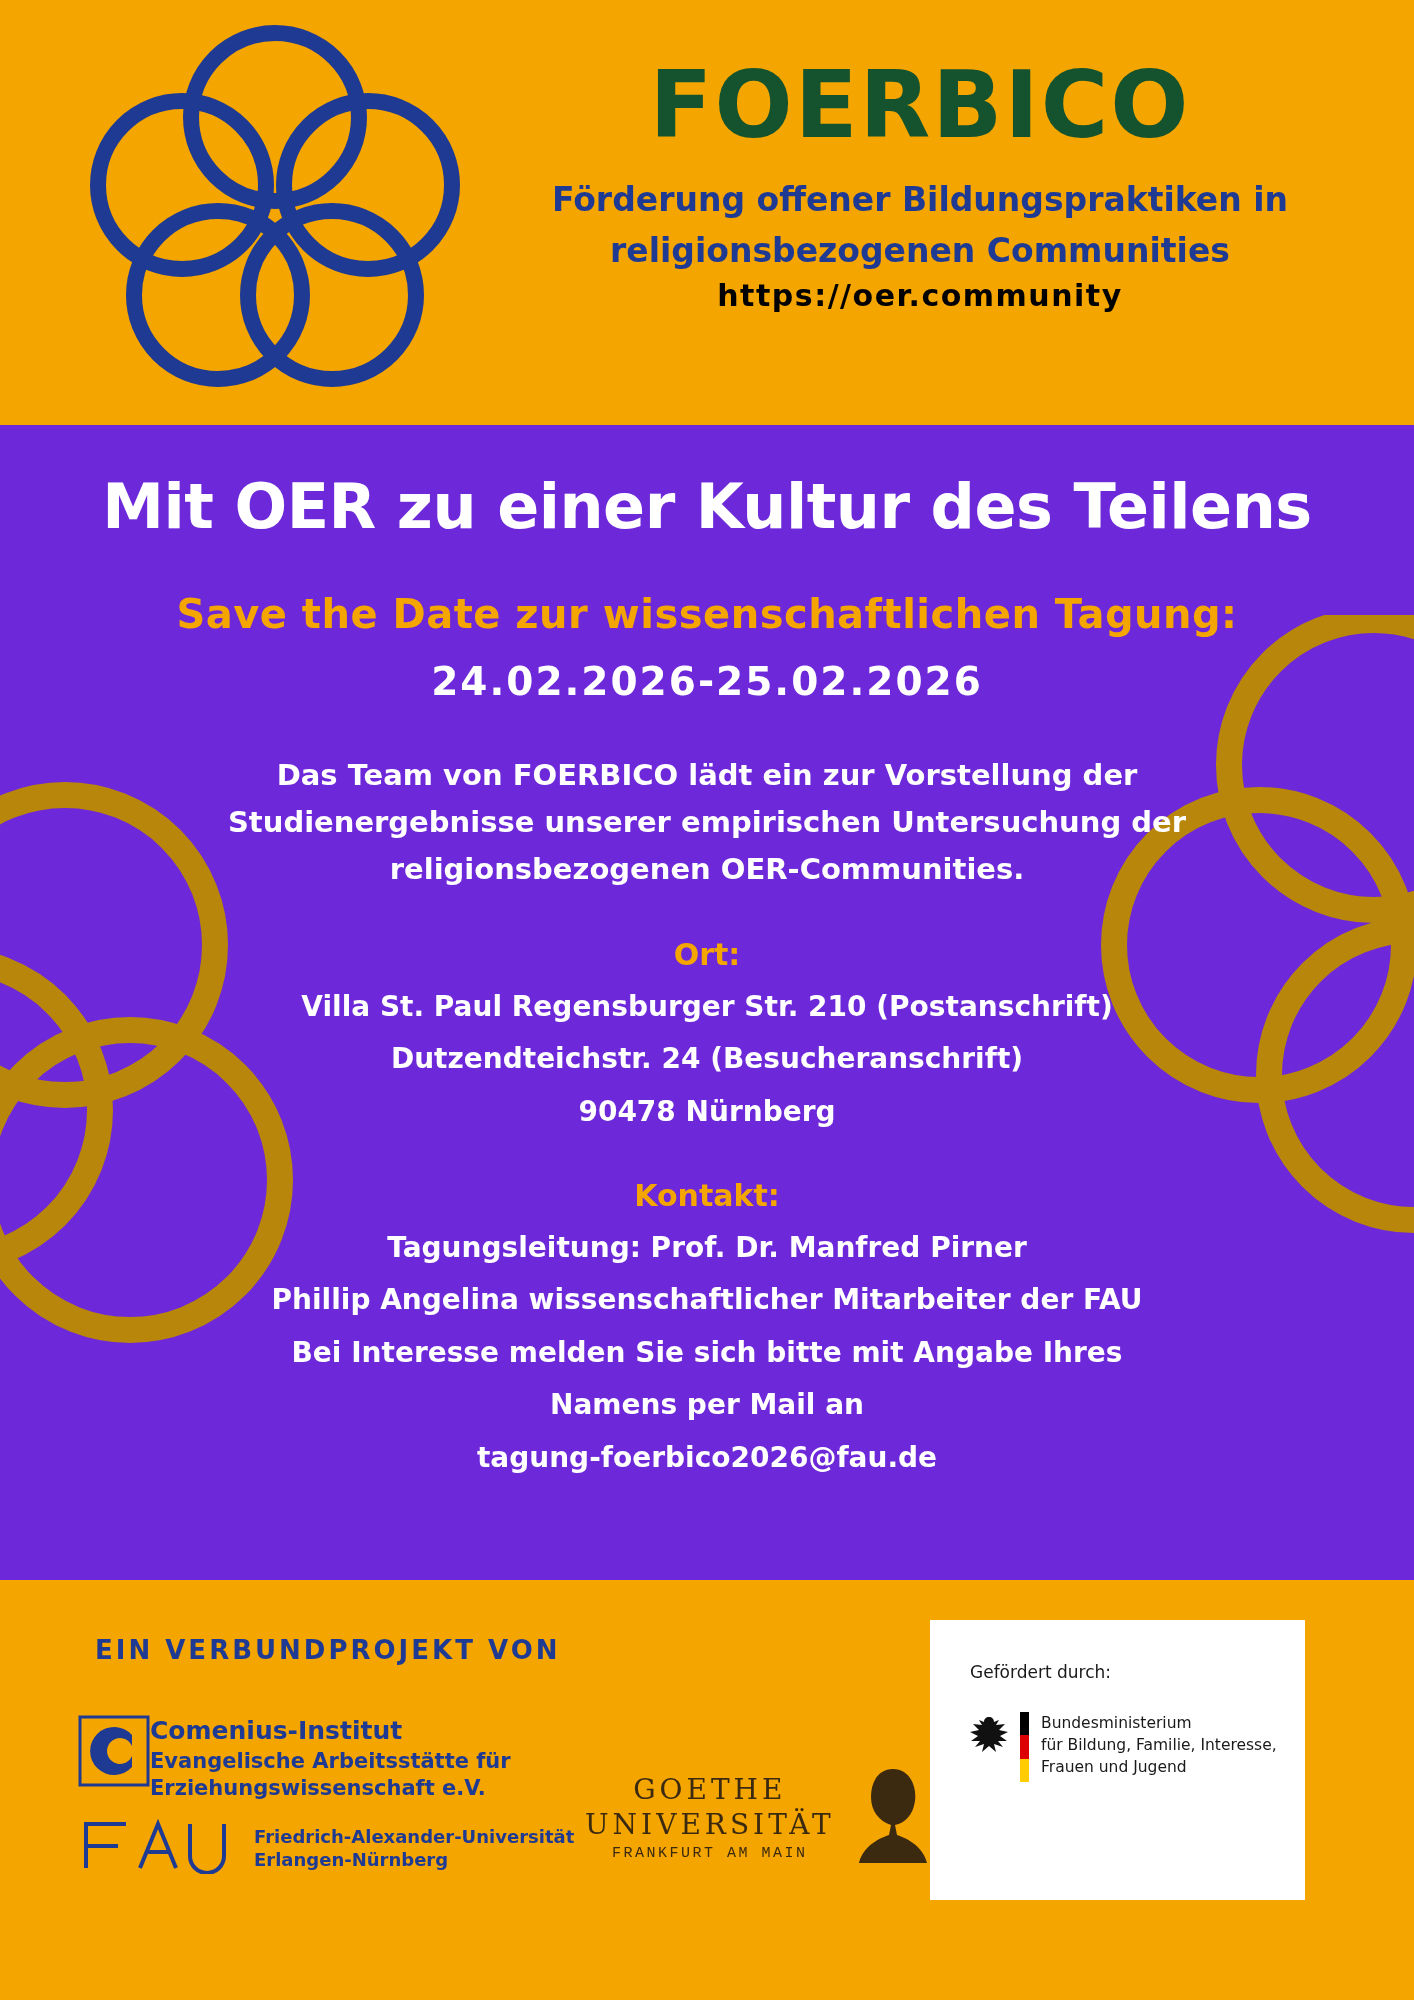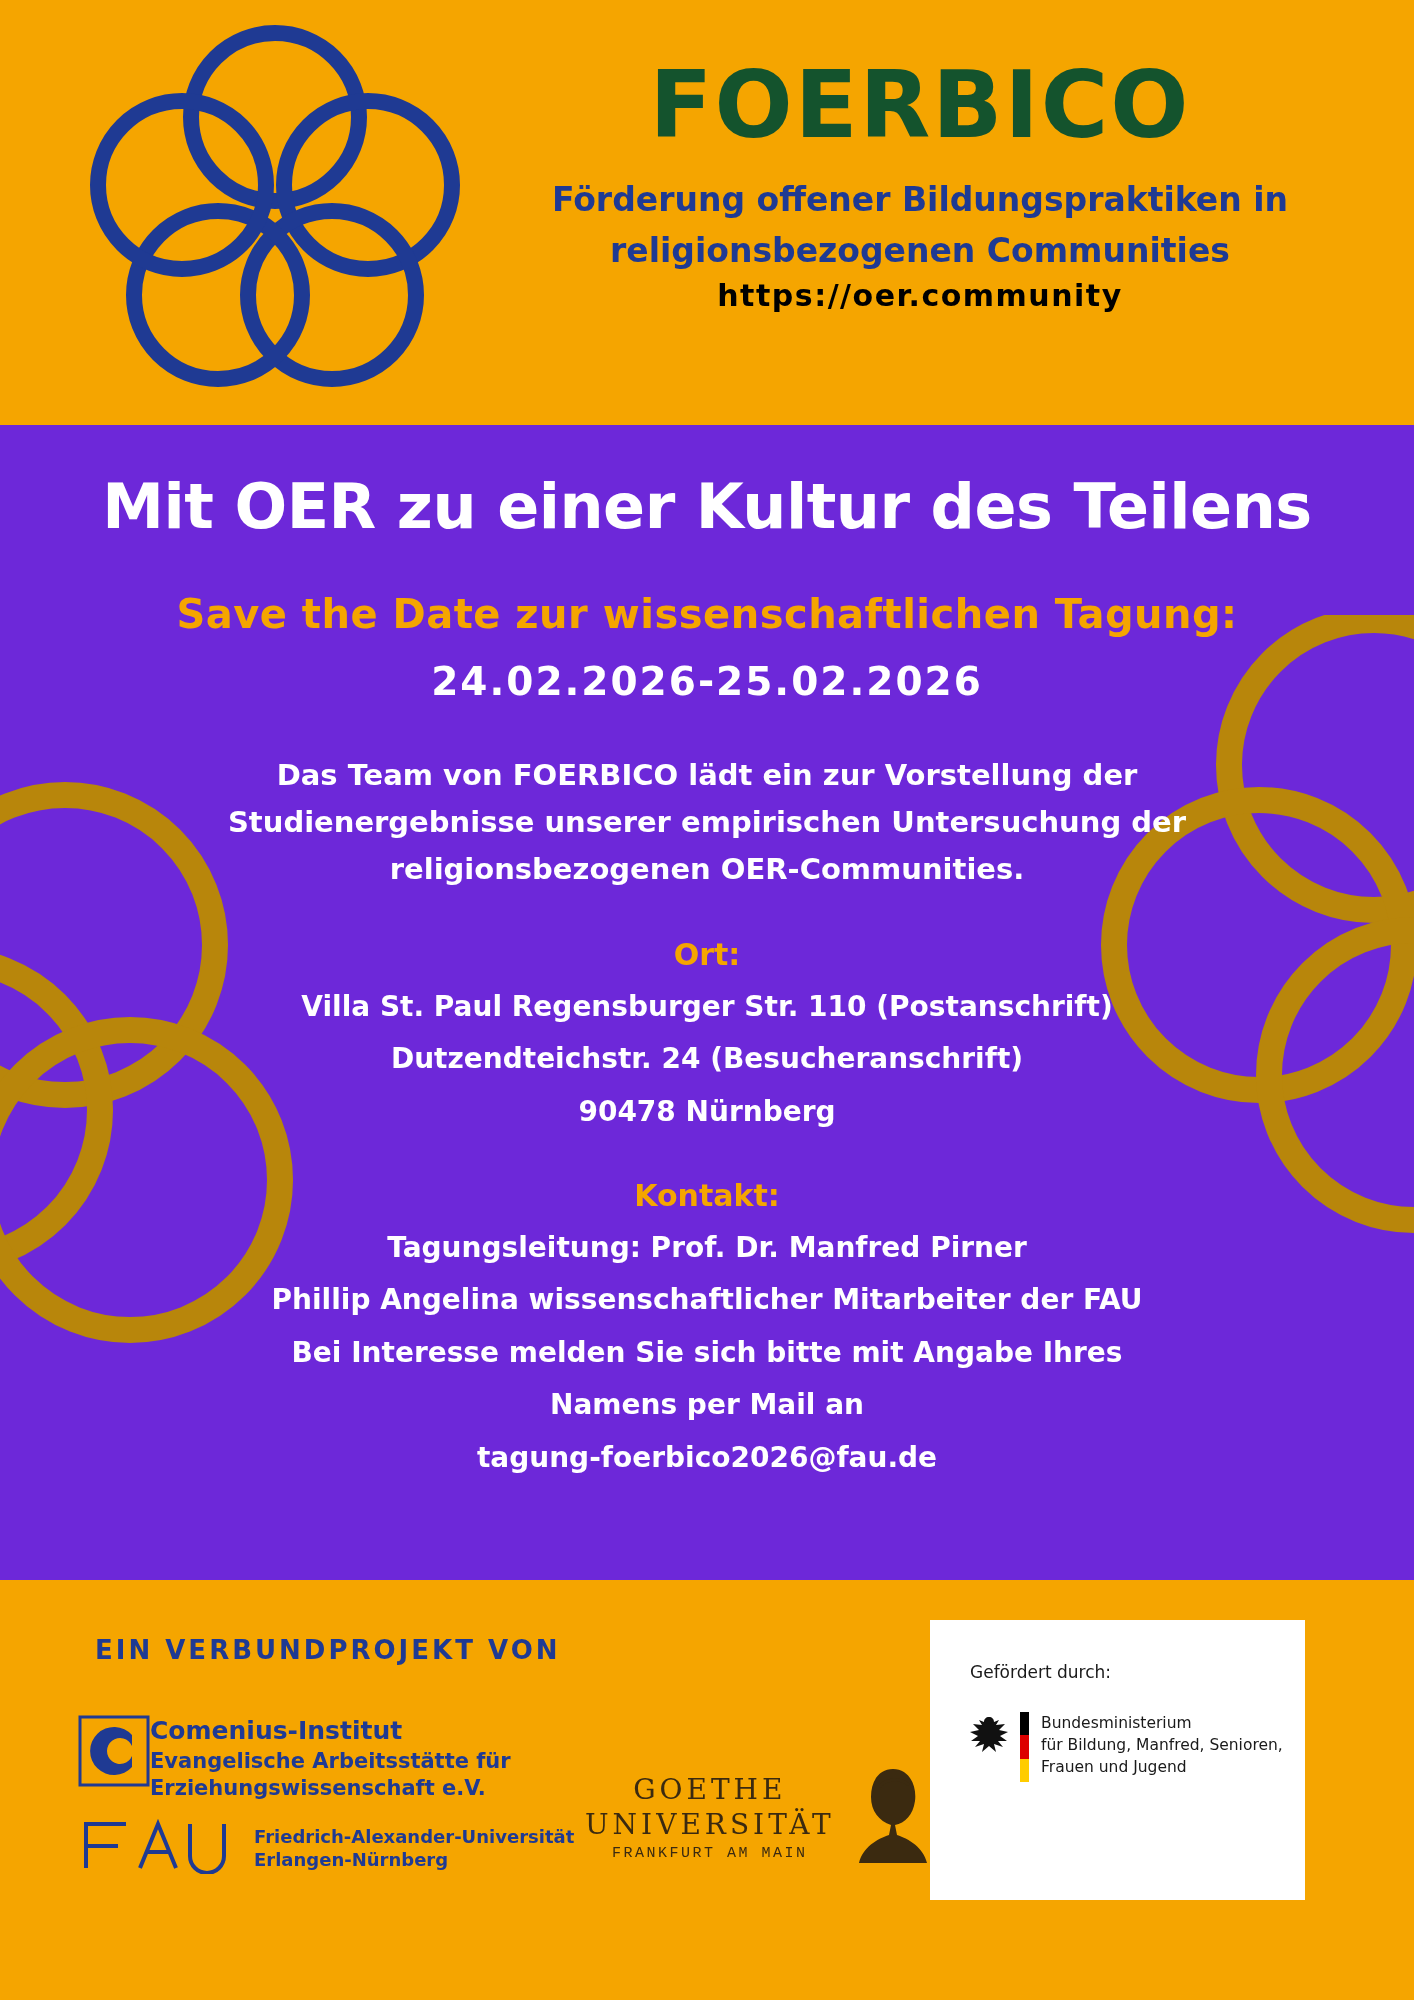--- a/index.html
+++ b/index.html
@@ -288,21 +288,21 @@
       <div class="save-date">Save the Date zur wissenschaftlichen Tagung:</div>
       <div class="date-line">24.02.2026-25.02.2026</div>
 
       <div class="intro">
         <div>Das Team von FOERBICO lädt ein zur Vorstellung der</div>
         <div>Studienergebnisse unserer empirischen Untersuchung der</div>
         <div>religionsbezogenen OER-Communities.</div>
       </div>
 
       <div class="sect-label">Ort:</div>
-      <div class="sect-line first">Villa St. Paul Regensburger Str. 110 (Postanschrift)</div>
+      <div class="sect-line first">Villa St. Paul Regensburger Str. 210 (Postanschrift)</div>
       <div class="sect-line">Dutzendteichstr. 24 (Besucheranschrift)</div>
       <div class="sect-line">90478 Nürnberg</div>
 
       <div class="sect-label">Kontakt:</div>
       <div class="sect-line first">Tagungsleitung: Prof. Dr. Manfred Pirner</div>
       <div class="sect-line">Phillip Angelina wissenschaftlicher Mitarbeiter der FAU</div>
       <div class="sect-line">Bei Interesse melden Sie sich bitte mit Angabe Ihres</div>
       <div class="sect-line">Namens per Mail an</div>
       <div class="sect-line">tagung-foerbico2026@fau.de</div>
 
@@ -366,20 +366,20 @@
           <svg width="46" height="50" viewBox="0 0 46 50" fill="none">
             <g fill="#111">
               <path d="M23 5 C20 5 18 7 18 10 L13 8 L16 13 L7 12 L13 18 L4 20 L12 24 L5 29 L14 29 L9 35 L18 32 L16 40 L23 34 L30 40 L28 32 L37 35 L32 29 L41 29 L34 24 L42 20 L33 18 L39 12 L30 13 L33 8 L28 10 C28 7 26 5 23 5 Z"></path>
               <circle cx="23" cy="9" r="3"></circle>
             </g>
           </svg>
         </div>
         <div class="bmbf-flag"></div>
         <div class="bmbf-text">
           <div>Bundesministerium</div>
-          <div>für Bildung, Manfred, Senioren,</div>
+          <div>für Bildung, Familie, Interesse,</div>
           <div>Frauen und Jugend</div>
         </div>
       </div>
     </div>
 
   </div>
 </div>
 
 </body></html>

